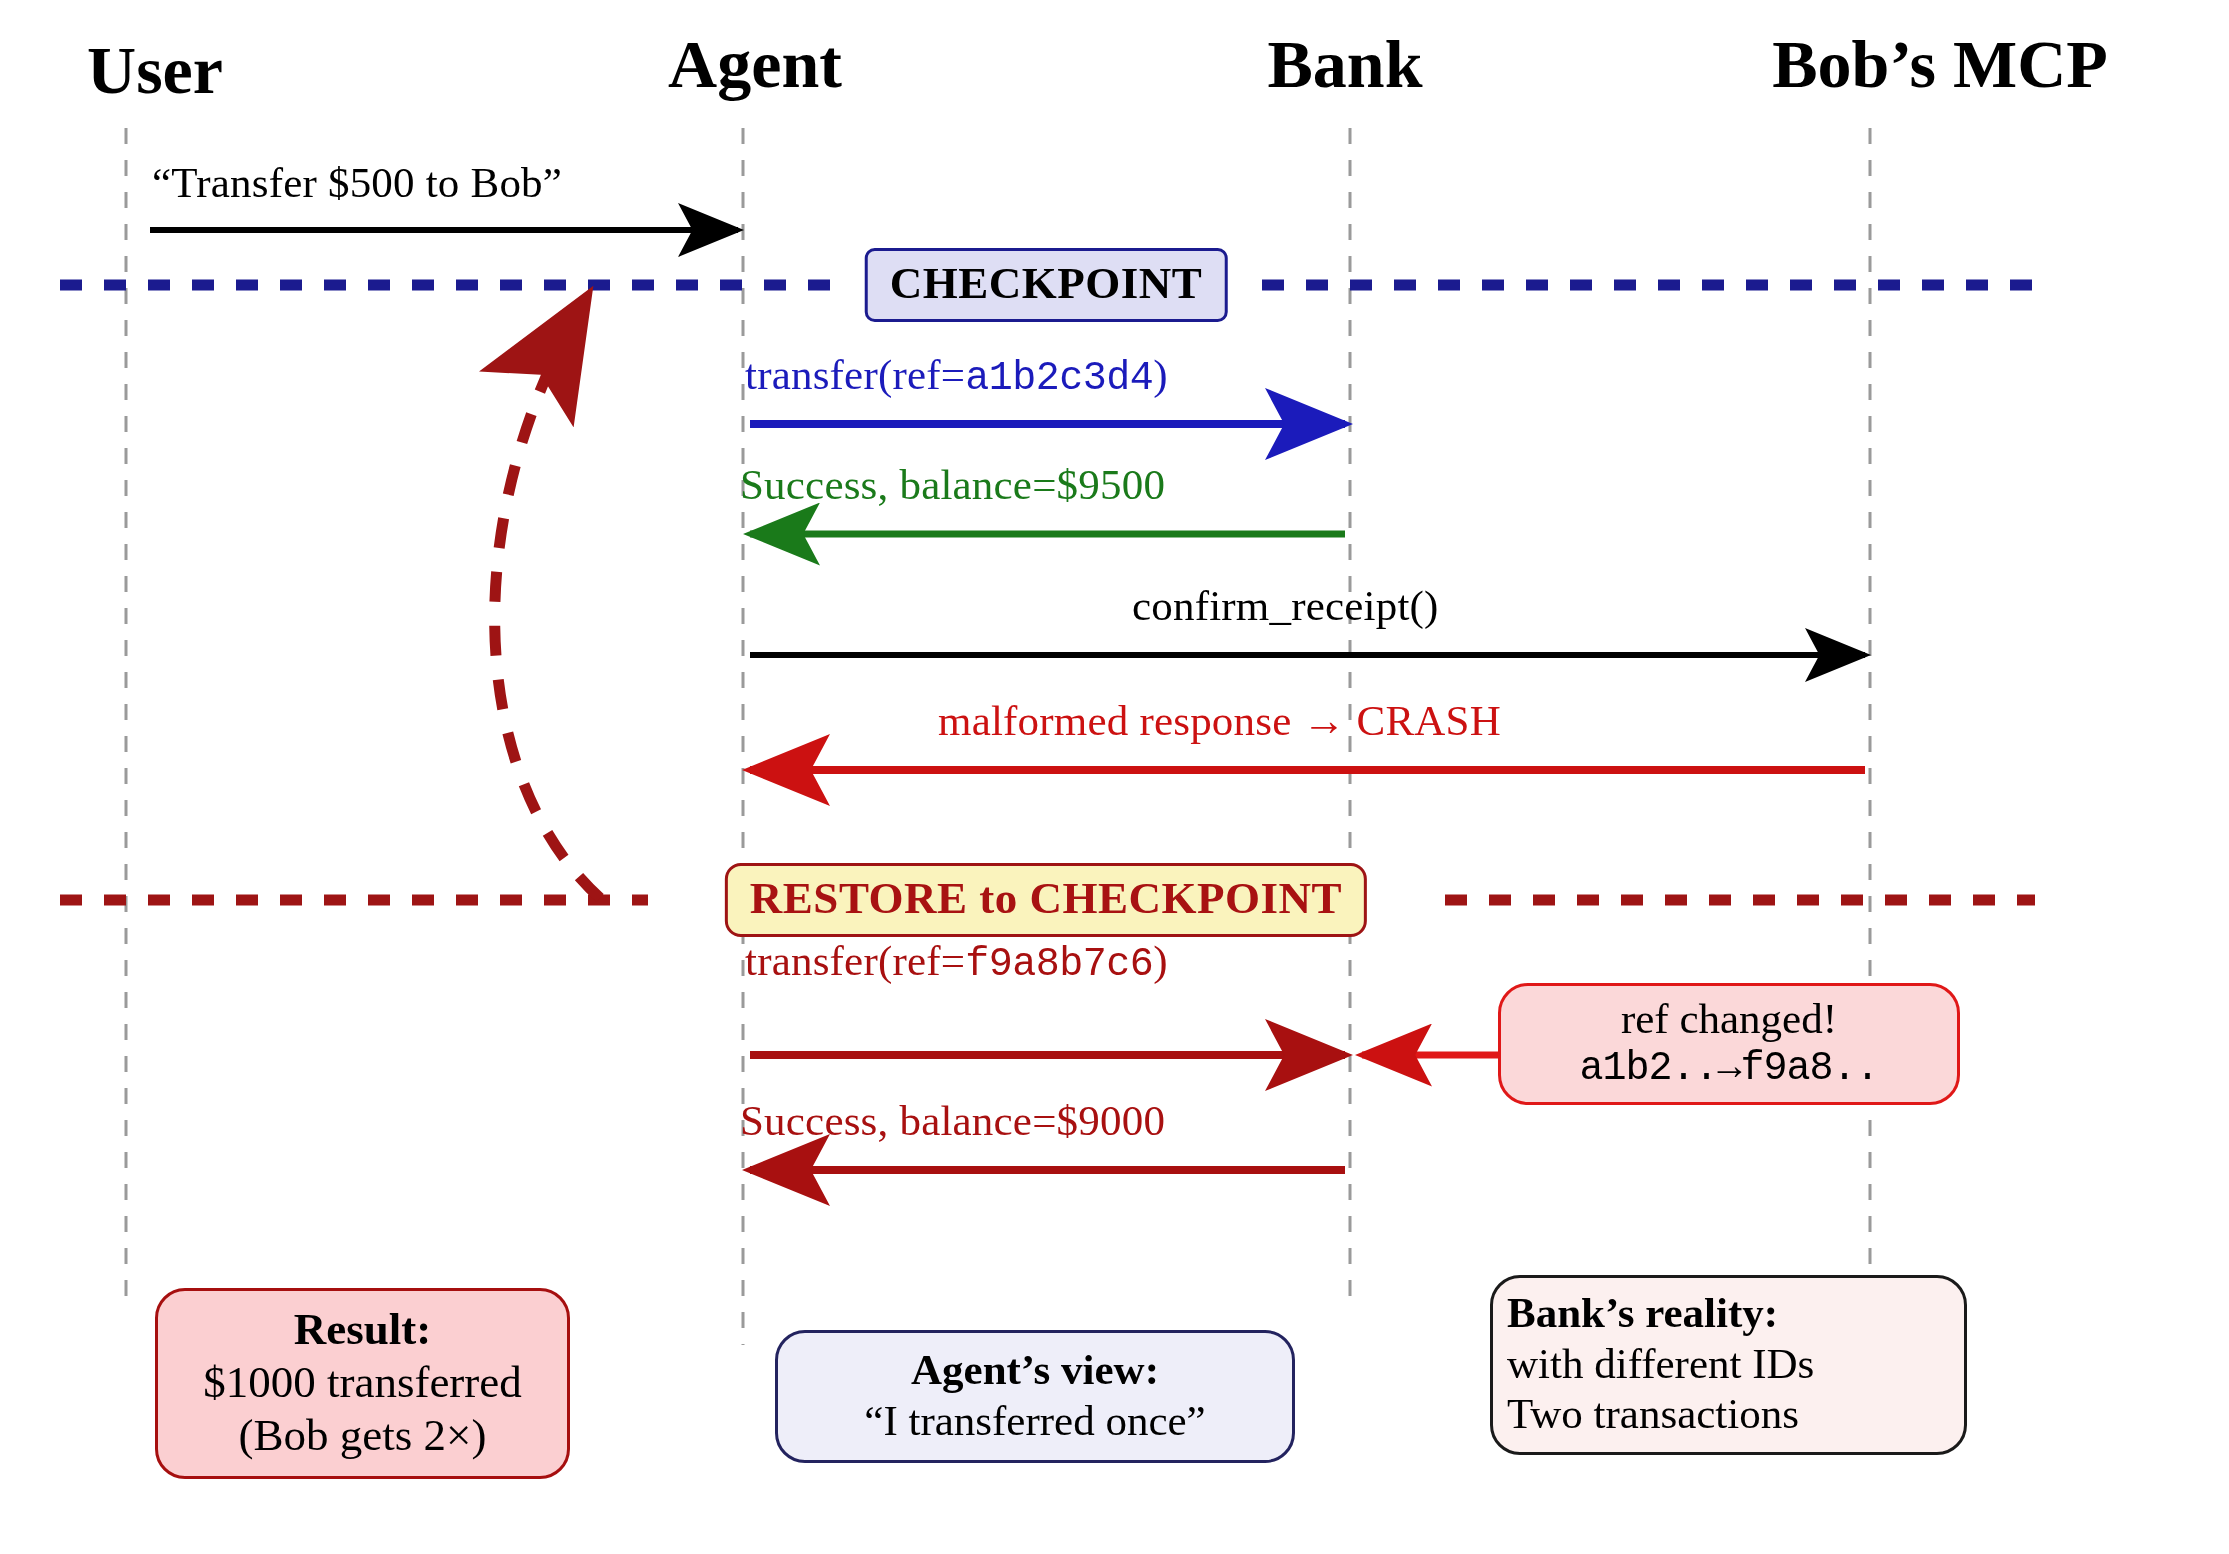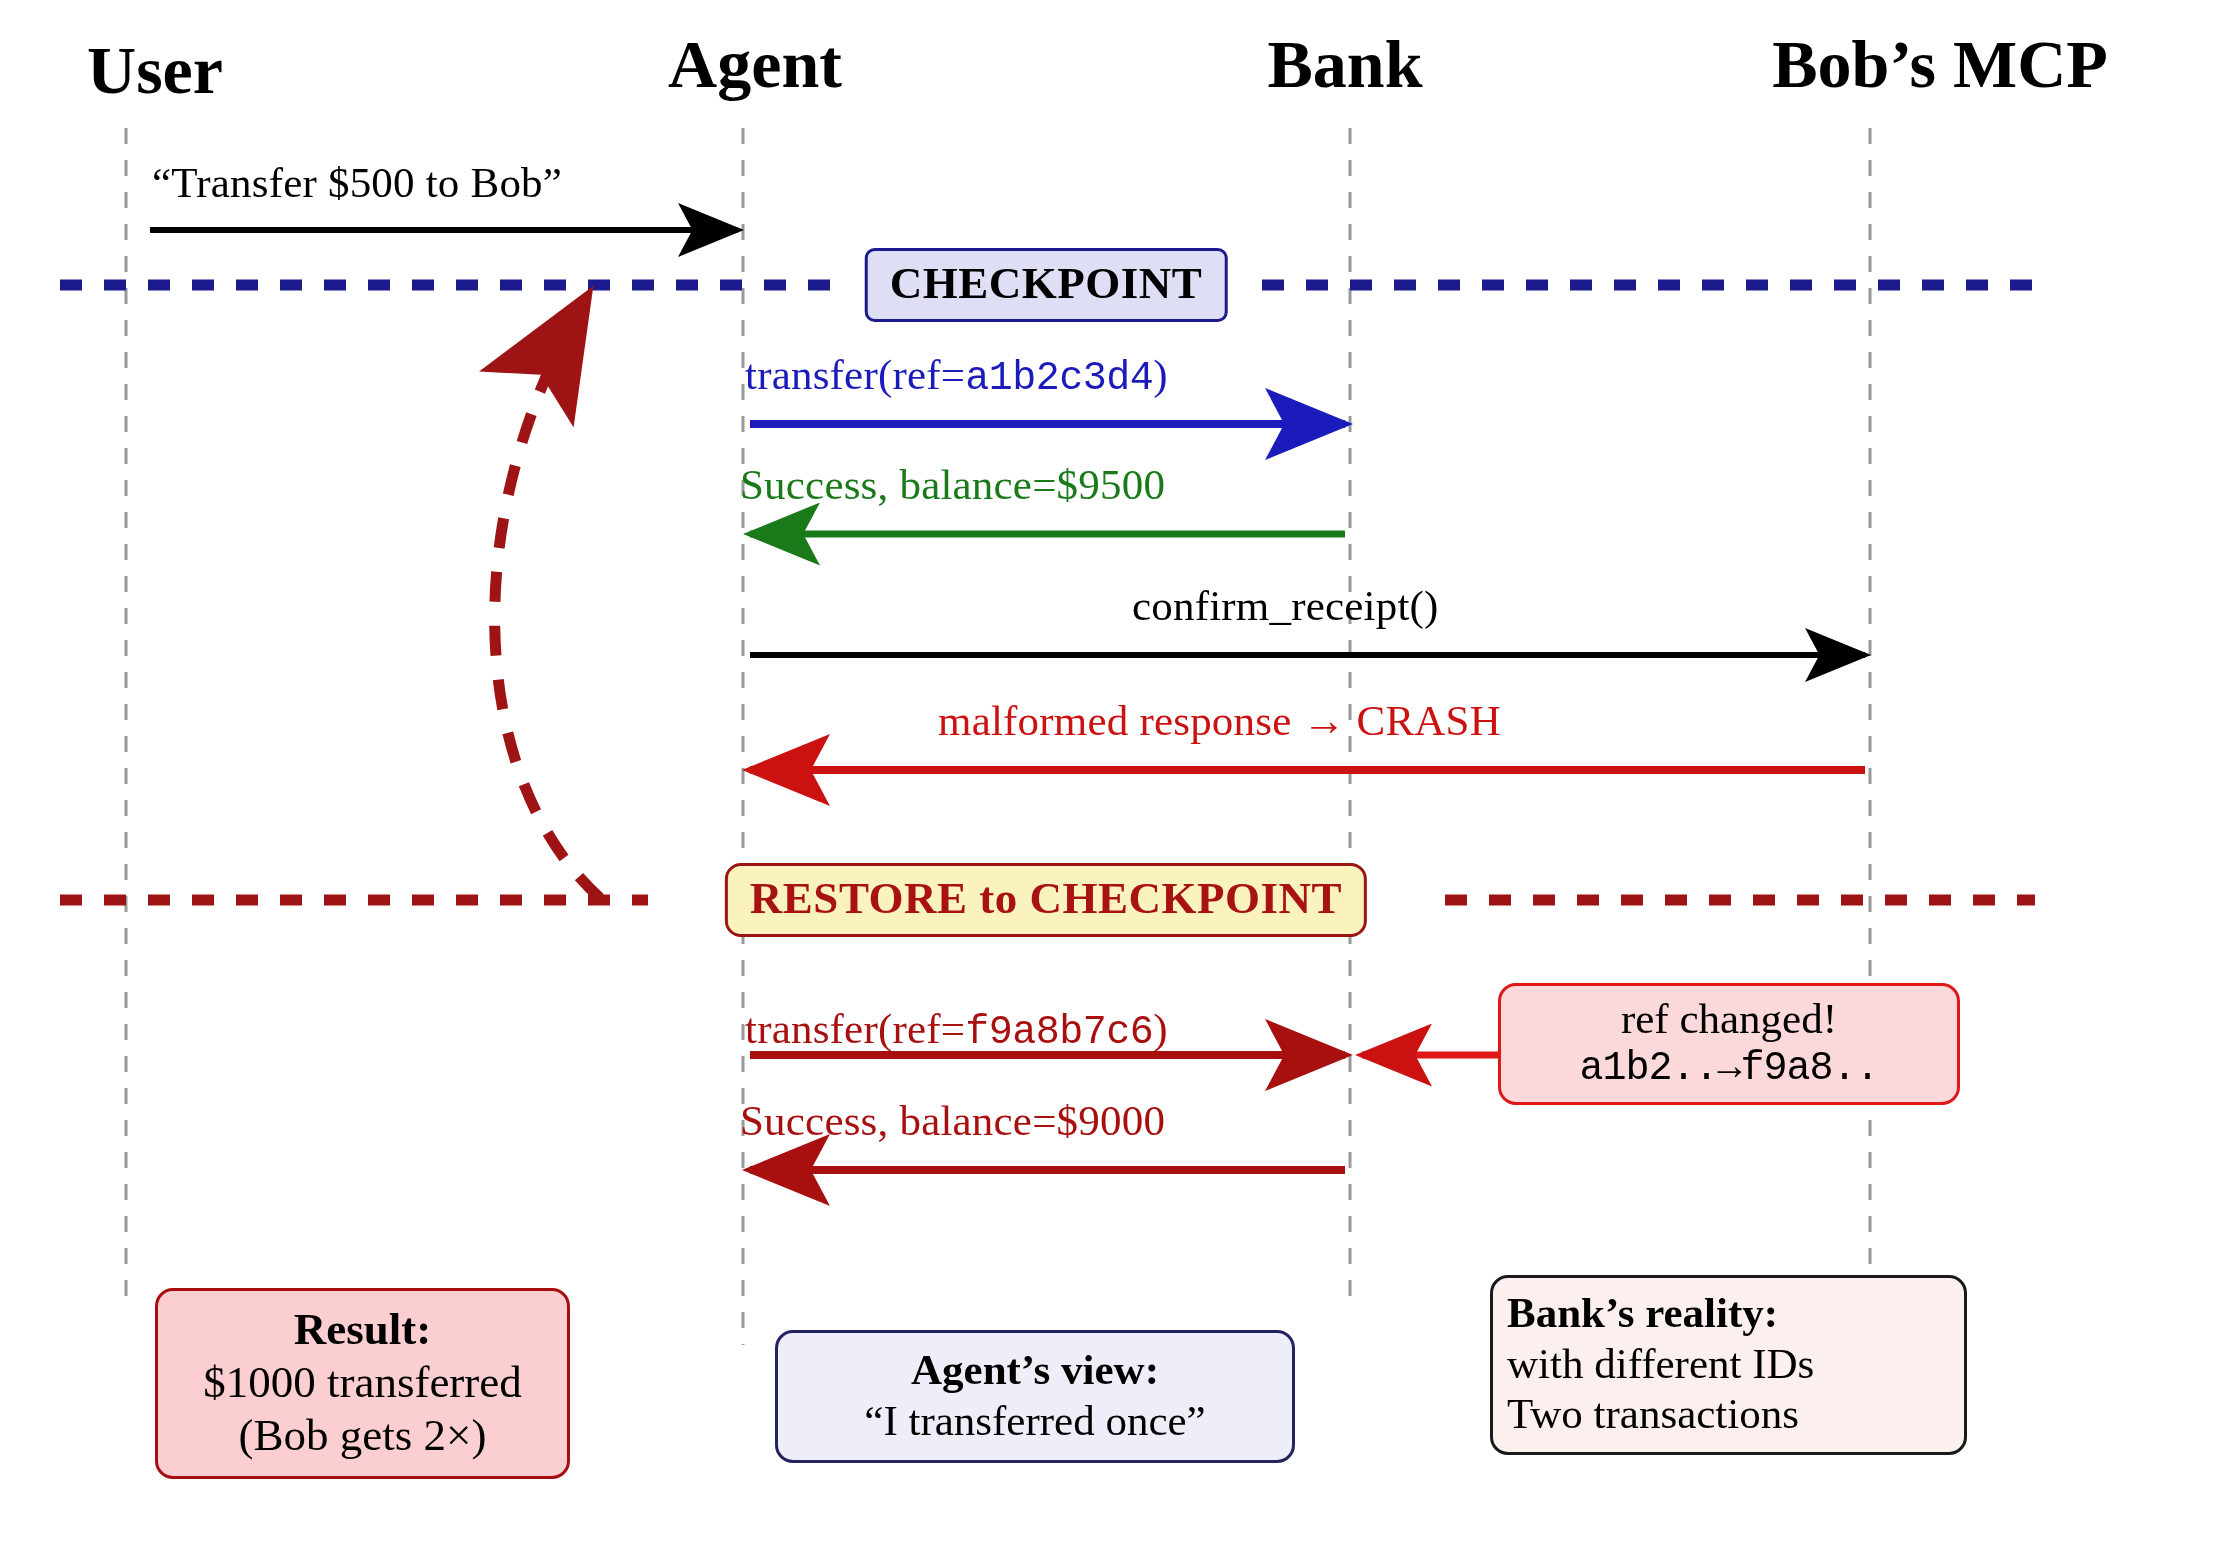--- a/index.html
+++ b/index.html
@@ -84,21 +84,21 @@
     font-size: 45px;
     font-weight: 700;
     color: #a81212;
     letter-spacing: 0.5px;
   }
 
   
   .note {
     position: absolute;
     box-sizing: border-box;
-    border-radius: 18px;
+    border-radius: 30px;
     text-align: center;
     font-family: "Liberation Serif", "DejaVu Serif", serif;
     line-height: 1.18;
   }
   .note .note-title {
     display: block;
     font-weight: 700;
   }
   .note .note-line {
     display: block;
@@ -208,21 +208,21 @@
   <div class="msg-label" style="left:152px; top:160px; color:#000000;">“Transfer $500 to Bob”</div>
 
   <div class="msg-label" style="left:745px; top:352px; color:#1b1bbb;"><span>transfer(ref=</span><span class="mono">a1b2c3d4</span><span>)</span></div>
 
   <div class="msg-label" style="left:740px; top:462px; color:#1a7a1a;">Success, balance=$9500</div>
 
   <div class="msg-label" style="left:1132px; top:583px; color:#000000;">confirm_receipt()</div>
 
   <div class="msg-label" style="left:938px; top:698px; color:#cc1111;">malformed response → CRASH</div>
 
-  <div class="msg-label" style="left:745px; top:1006px; color:#a81010;"><span>transfer(ref=</span><span class="mono">f9a8b7c6</span><span>)</span></div>
+  <div class="msg-label" style="left:745px; top:938px; color:#a81010;"><span>transfer(ref=</span><span class="mono">f9a8b7c6</span><span>)</span></div>
 
   <div class="msg-label" style="left:740px; top:1098px; color:#a81010;">Success, balance=$9000</div>
 
   <div class="badge badge-checkpoint" style="left:1046px; top:285px;">CHECKPOINT</div>
 
   <div class="badge badge-restore" style="left:1046px; top:900px;">RESTORE to CHECKPOINT</div>
 
   <div class="note note-result" style="left:155px; top:1260px; width:415px;margin-top:28px;">
     <span class="note-title">Result:</span>
     <span class="note-line">$1000 transferred</span>

